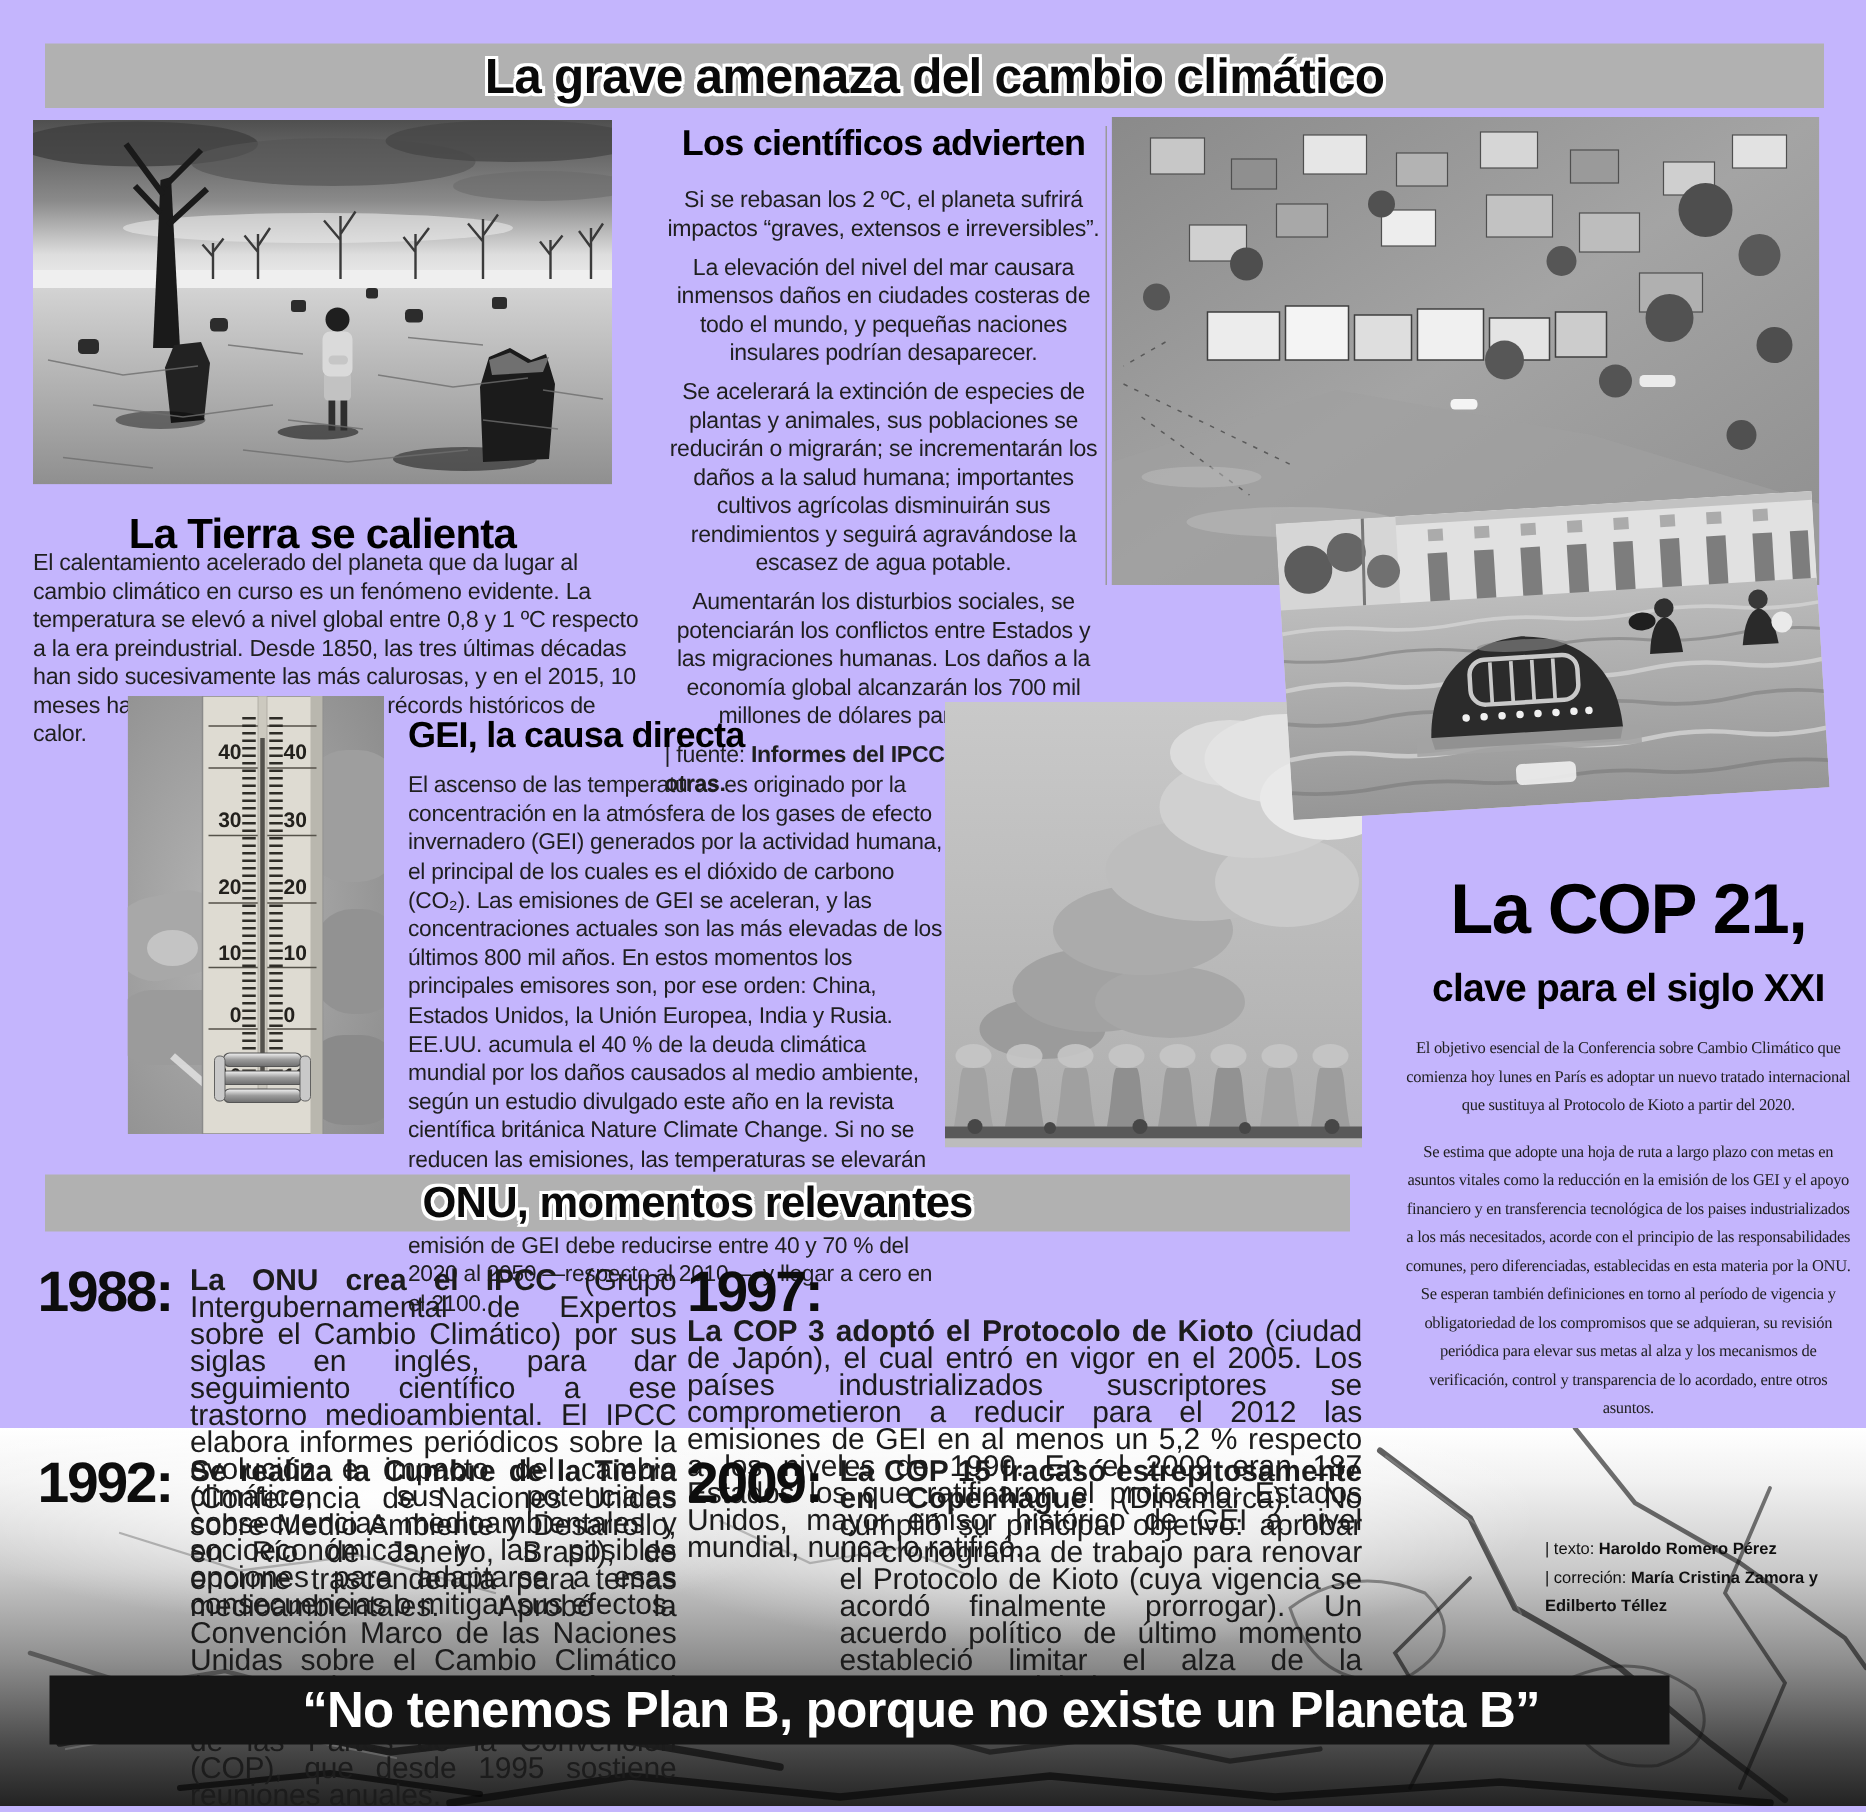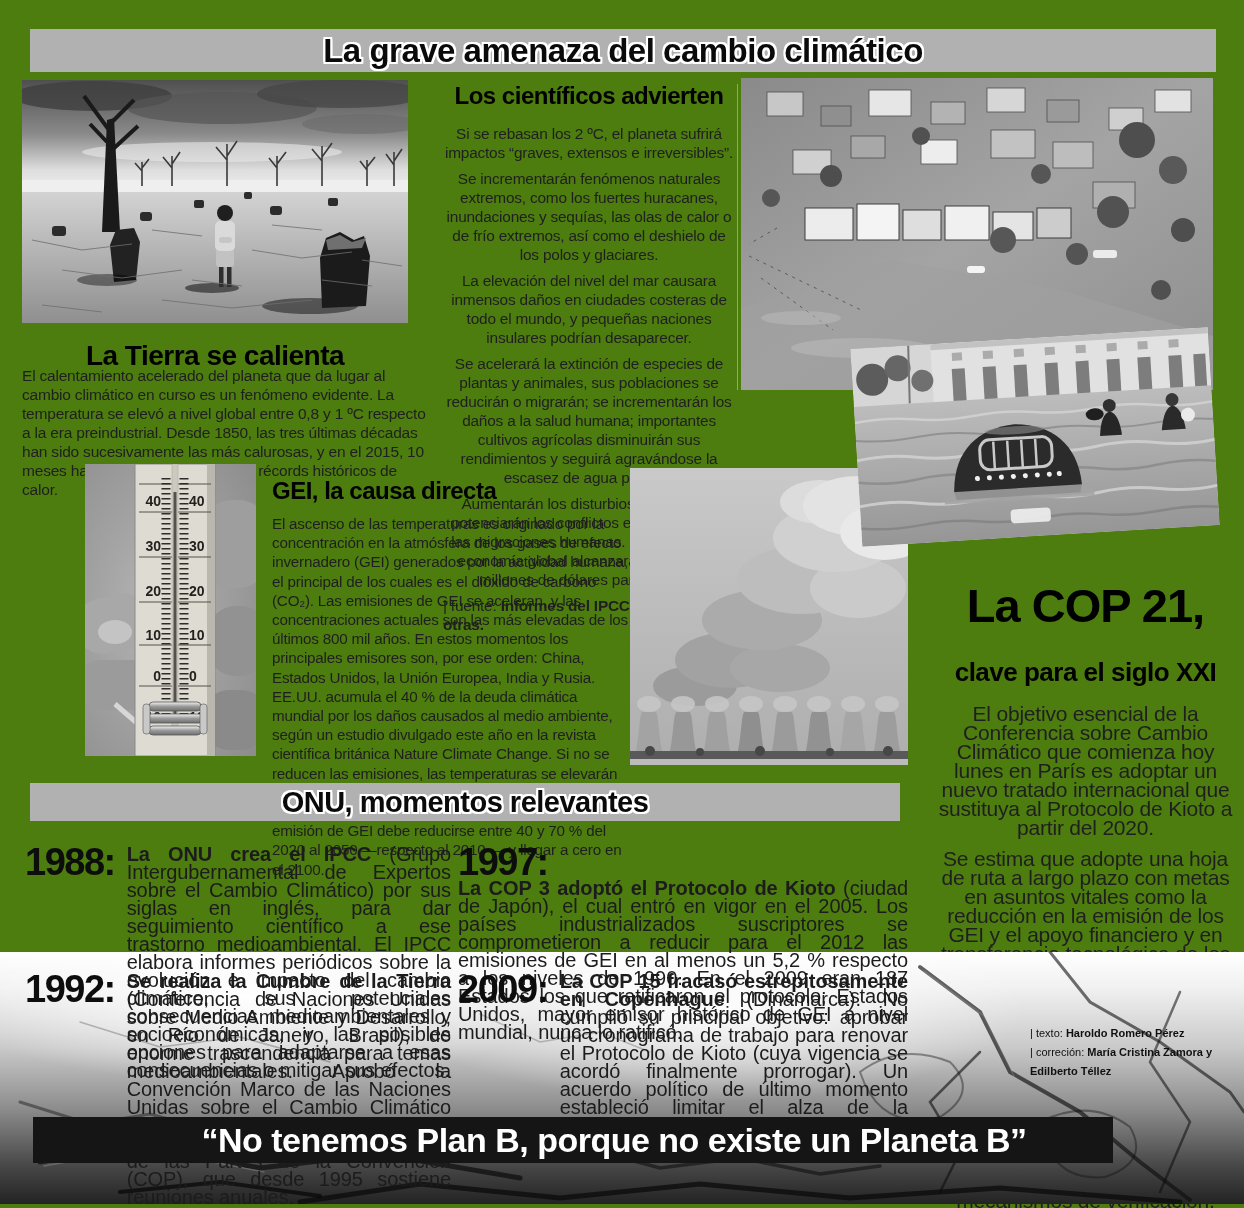--- a/index.html
+++ b/index.html
@@ -1,16 +1,16 @@
 <!DOCTYPE html>
 <html><head>
 <meta charset="utf-8">
 <style>
   html,body{margin:0;padding:0;background:#fff;}
-  #page{position:relative;width:1244px;height:1208px;background:#4d7c0f;overflow:hidden;
+  #page{position:relative;width:1244px;height:1208px;background:#c4b5fd;overflow:hidden;
         font-family:"Liberation Sans","DejaVu Sans",sans-serif;color:#1f1f1f;}
   .abs{position:absolute;}
 
   
   .graybar{background:#b1b1b1;display:flex;align-items:center;justify-content:center;}
   .outlined{color:#0a0a0a;font-weight:bold;
     text-shadow:-2px -2px 0 #fff,2px -2px 0 #fff,-2px 2px 0 #fff,2px 2px 0 #fff,0 2px 0 #fff,0 -2px 0 #fff,2px 0 0 #fff,-2px 0 0 #fff;}
   #main-title{left:30px;top:29px;width:1186px;height:43px;}
   #main-title span{font-size:33px;letter-spacing:-.5px;}
   #onu-bar{left:30px;top:783px;width:870px;height:38px;}
@@ -31,22 +31,22 @@
   #tierra-body{left:22px;top:366px;width:412px;font-size:15.5px;line-height:19px;letter-spacing:-.2px;}
   #cientificos{left:443px;top:82px;width:292px;text-align:center;}
   #cientificos h2{font-size:24px;font-weight:bold;color:#000;letter-spacing:-.5px;margin-bottom:14px;}
   #cientificos p{font-size:15.4px;line-height:19px;letter-spacing:-.2px;margin-top:7px;}
   #fuente-line{margin-top:16px;text-align:left;font-size:15.5px;}
   #fuente-line .b{font-weight:bold;}
   #gei-head{left:272px;top:477px;font-size:24px;font-weight:bold;color:#000;letter-spacing:-.5px;}
   #gei-body{left:272px;top:514px;width:358px;font-size:15.2px;line-height:19.2px;letter-spacing:-.2px;}
   #cop21{left:935px;top:578px;width:301px;text-align:center;}
   #cop21 .t{font-size:47px;font-weight:bold;color:#000;letter-spacing:-1px;}
-  #cop21 .s{font-size:26px;font-weight:bold;color:#000;margin-top:24px;letter-spacing:-.5px;text-align:center;}
-  #cop21 p{font-size:21px;line-height:19px;letter-spacing:-.2px;margin-top:16px;}
+  #cop21 .s{font-size:26px;font-weight:bold;color:#000;margin-top:10px;letter-spacing:-.5px;text-align:center;}
+  #cop21 p{font-size:11px;line-height:19px;letter-spacing:-.2px;margin-top:16px;font-family:Liberation Serif, serif;}
   #cop21 p + p{margin-top:12px;}
 
   
   .event{display:flex;z-index:2;}
   .event .year{font-size:38px;font-weight:bold;color:#0d0d0d;letter-spacing:-1.5px;line-height:34px;flex:0 0 auto;padding-right:12px;}
   .event .txt{font-size:20px;line-height:18px;letter-spacing:-.1px;text-align:justify;color:#1c1c1c;}
   .event .lead{font-weight:bold;}
   #ev1988{left:25px;top:845px;width:426px;}
   #ev1997{left:458px;top:845px;width:450px;flex-direction:column;}
   #ev1992{left:25px;top:972px;width:426px;}
@@ -146,21 +146,20 @@
       </g>
     </svg>
   </div>
 
   <h2 class="abs" id="tierra-head">La Tierra se calienta</h2>
   <p class="abs" id="tierra-body">El calentamiento acelerado del planeta que da lugar al cambio climático en curso es un fenómeno evidente. La temperatura se elevó a nivel global entre 0,8 y 1 ºC respecto a la era preindustrial. Desde 1850, las tres últimas décadas han sido sucesivamente las más calurosas, y en el 2015, 10 meses han roto ya sus respectivos récords históricos de calor.</p>
 
   <div class="abs" id="cientificos">
     <h2>Los científicos advierten</h2>
     <p>Si se rebasan los 2 ºC, el planeta sufrirá impactos “graves, extensos e irreversibles”.</p>
-    <p>Se incrementarán fenómenos naturales extremos, como los fuertes huracanes, inundaciones y sequías, las olas de calor o de frío extremos, así como el deshielo de los polos y glaciares.</p>
     <p>La elevación del nivel del mar causara inmensos daños en ciudades costeras de todo el mundo, y pequeñas naciones insulares podrían desaparecer.</p>
     <p>Se acelerará la extinción de especies de plantas y animales, sus poblaciones se reducirán o migrarán; se incrementarán los daños a la salud humana; importantes cultivos agrícolas disminuirán sus rendimientos y seguirá agravándose la escasez de agua potable.</p>
     <p>Aumentarán los disturbios sociales, se potenciarán los conflictos entre Estados y las migraciones humanas. Los daños a la economía global alcanzarán los 700 mil millones de dólares para el 2030.</p>
     <p id="fuente-line"><span>| fuente: </span><span class="b">Informes del IPCC de la ONU y otras.</span></p>
   </div>
 
   <div class="abs vrule"></div>
 
   <div class="abs photo" id="flood-aerial">
     <svg width="472" height="312" viewBox="0 0 472 312">

